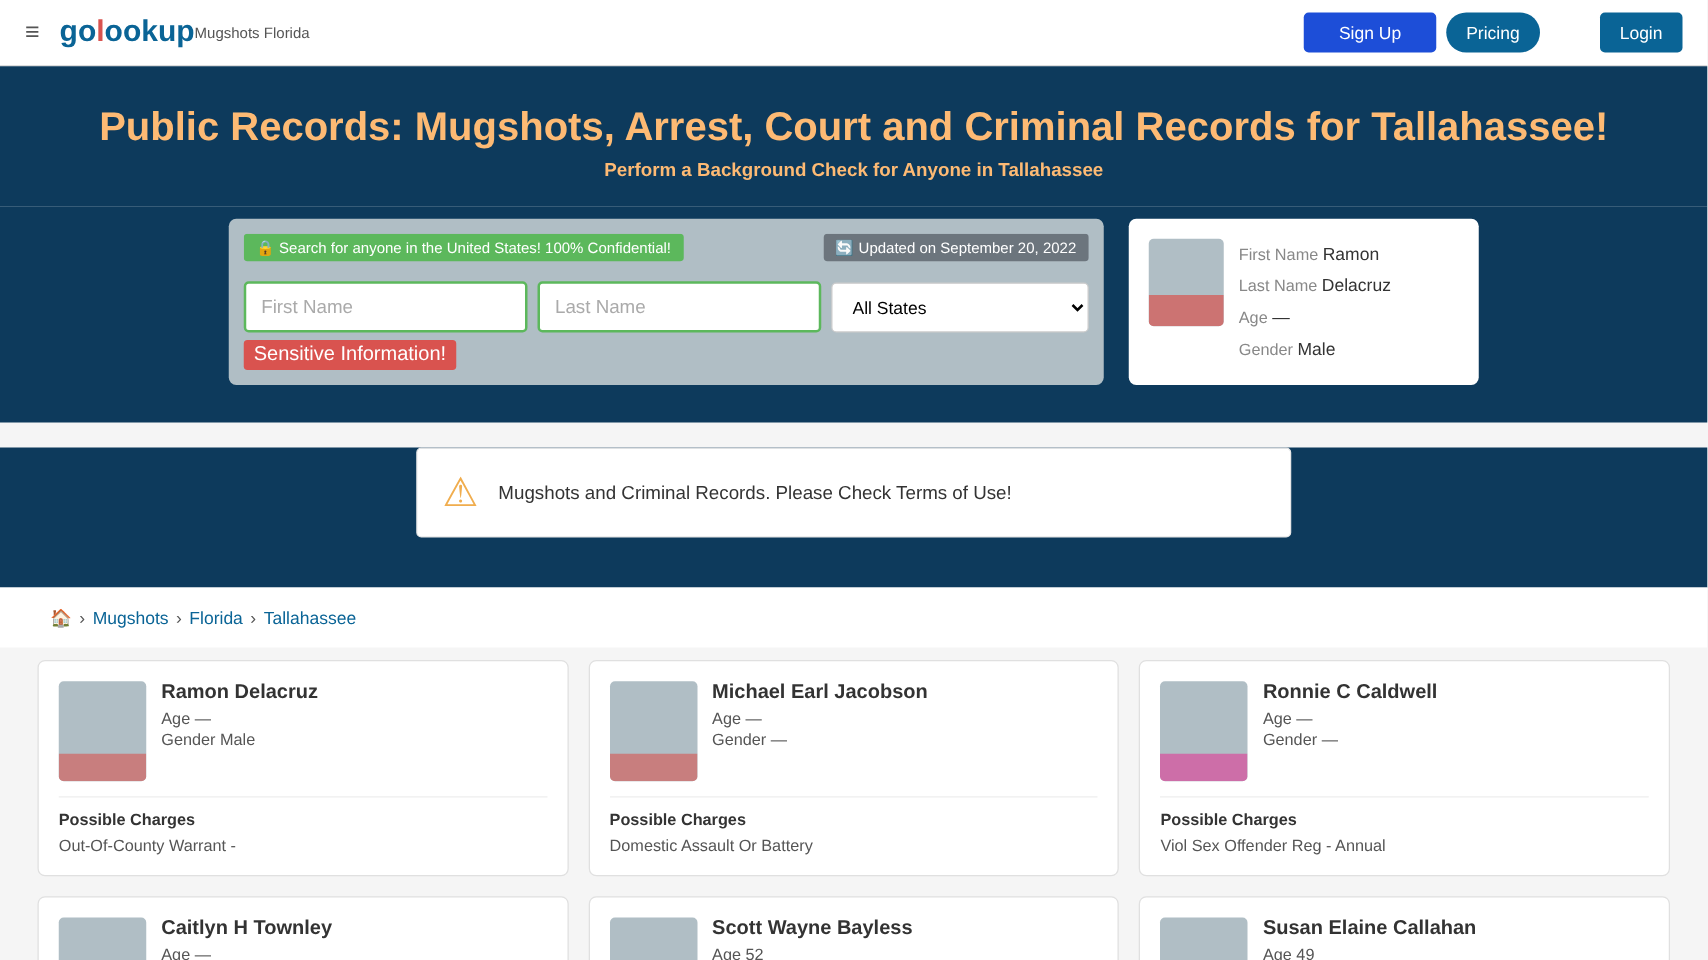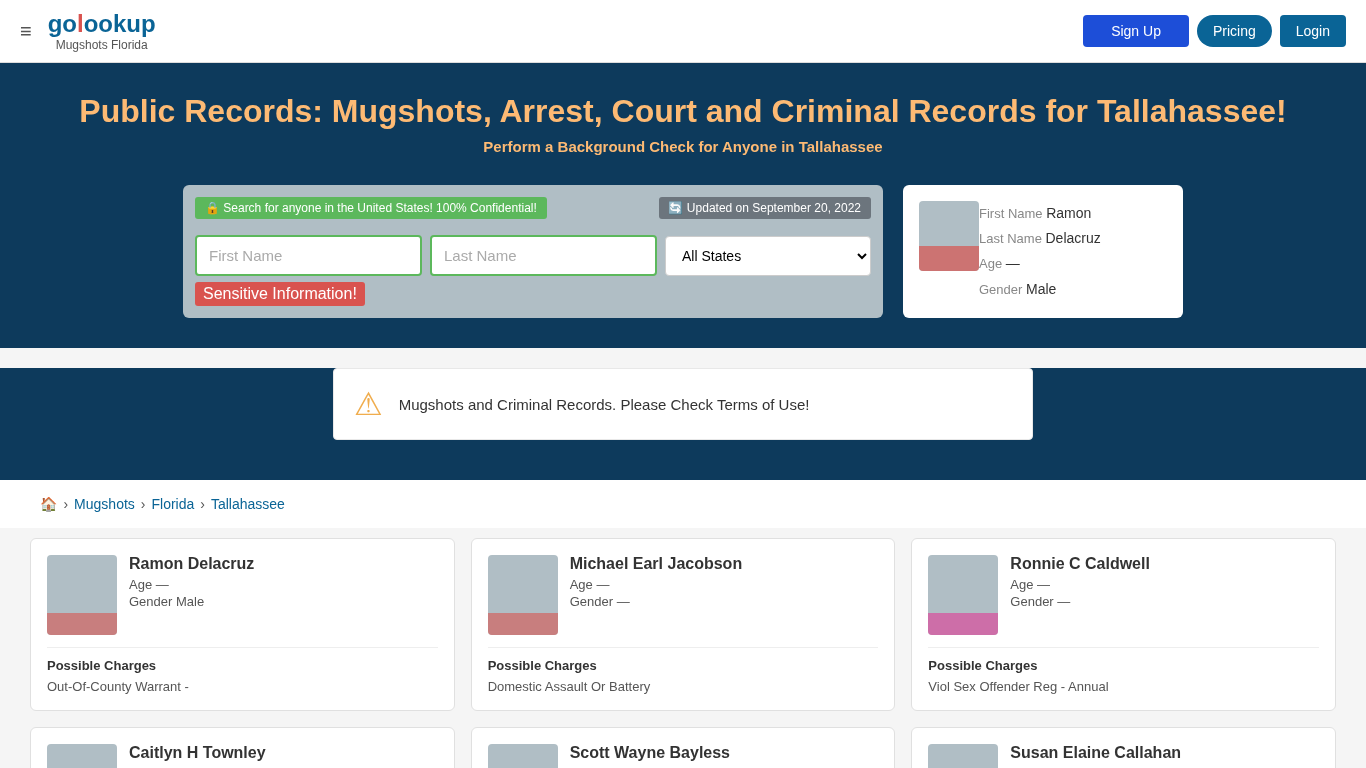--- a/index.html
+++ b/index.html
@@ -10,25 +10,25 @@
       background: #fff;
       border-bottom: 1px solid #ddd;
       padding: 10px 20px;
       display: flex;
       align-items: center;
       justify-content: space-between;
     }
     .header-left { display: flex; align-items: center; gap: 16px; }
     .hamburger { font-size: 20px; cursor: pointer; color: #555; }
     .logo-subtitle { font-size: 12px; color: #555; text-align: center; }
-    .logo-container { display: flex; flex-direction: column; align-items: center; }
+    .logo-container { display: flex; flex-direction: row; align-items: center; }
     .header-right { display: flex; gap: 8px; }
     .btn-signup { background: #1d4ed8; color: #fff; border: none; padding: 8px 28px; border-radius: 4px; cursor: pointer; font-size: 14px; }
     .btn-pricing { background: #0a6496; color: #fff; border: none; padding: 8px 16px; border-radius: 16px; cursor: pointer; font-size: 14px; }
-    .btn-login { background: #0a6496; color: #fff; border: none; padding: 8px 16px; border-radius: 4px; cursor: pointer; font-size: 14px; }
+    .btn-login { background: #0a6496; color: #fff; border: none; padding: 8px 16px; border-radius: 4px; cursor: pointer; font-size: 14px; margin-left: 40px; }
 
     
     .hero {
       background: #0d3a5c;
       color: #fdba74;
       text-align: center;
       padding: 30px 20px 20px;
     }
     .hero h1 { font-size: 32px; font-weight: bold; margin-bottom: 8px; }
     .hero p { font-size: 15px; font-weight: bold; }
@@ -107,20 +107,21 @@
 
     
     .preview-card {
       background: #fff;
       border-radius: 6px;
       padding: 16px;
       min-width: 280px;
       max-width: 300px;
       display: flex;
       align-items: flex-start;
+      gap: 12px;
     }
     .preview-avatar {
       width: 60px;
       height: 70px;
       background: #b0bec5;
       border-radius: 4px;
       position: relative;
       overflow: hidden;
       flex-shrink: 0;
     }

